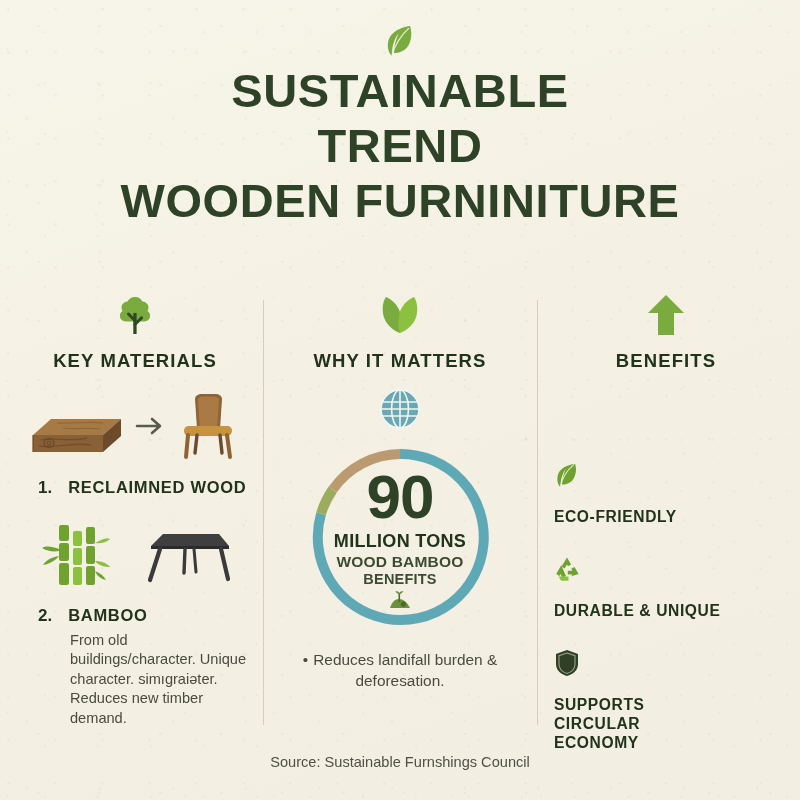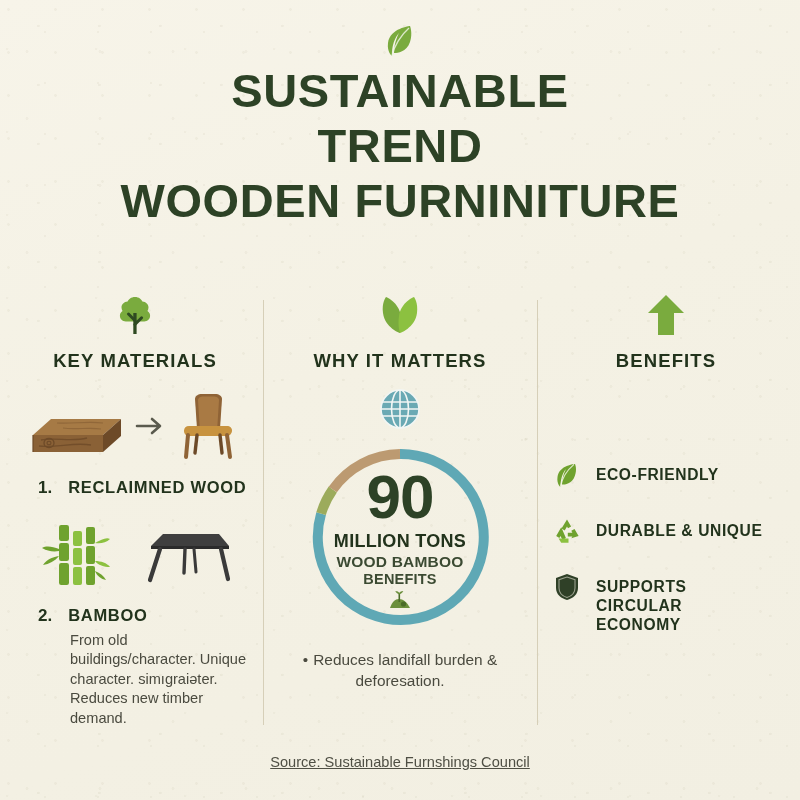--- a/index.html
+++ b/index.html
@@ -124,35 +124,35 @@
   }
   .center-bullet .bdot { margin-right: 5px; }
   
   .benefits { margin-top: 90px; padding-left: 14px; }
   .benefit {
     display: flex;
     align-items: flex-start;
     gap: 16px;
     text-align: left;
     margin-bottom: 30px;
+    flex-direction: column;
   }
   .benefit .bicon { flex: 0 0 26px; width: 26px; height: 26px; display:flex; align-items:center; justify-content:center; }
   .benefit .blabel {
     font-size: 15.6px; font-weight: bold; letter-spacing: .6px;
     color: #22331c; text-transform: uppercase; line-height: 1.22;
     padding-top: 3px; max-width: 170px;
   }
   
   .source {
     position: absolute;
     left: 0; right: 0; bottom: 30px;
     text-align: center;
     font-size: 14.6px;
     color: #4f4f44;
-    text-decoration: underline;
   }
 </style>
 </head>
 <body>
 
 <div id="poster">
 
   <div class="top-leaf">
     <span>
       <svg width="30" height="34" viewBox="0 0 30 34">

